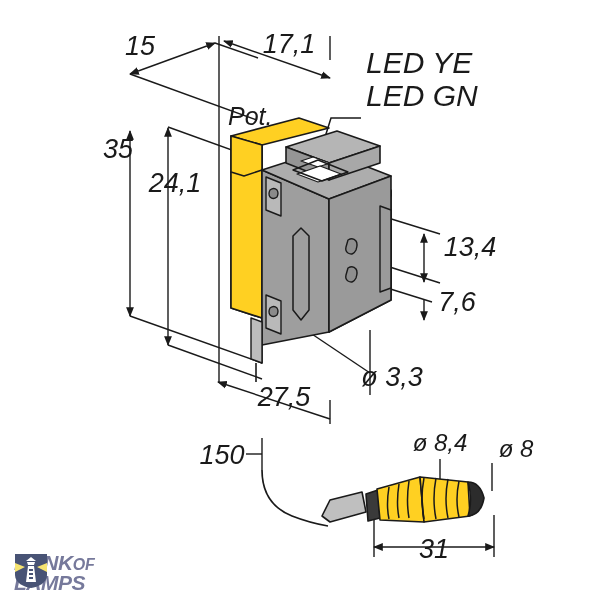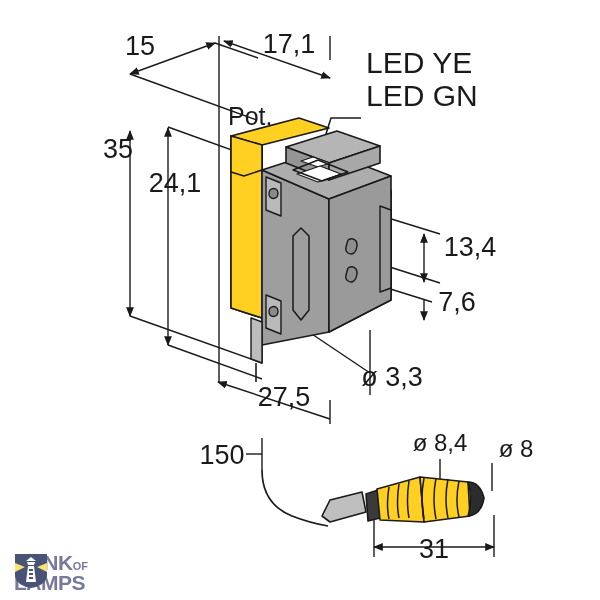--- a/index.html
+++ b/index.html
@@ -1,27 +1,27 @@
 <!DOCTYPE html>
 <html><head>
 <meta charset="utf-8">
 <style>
   html,body{margin:0;padding:0;background:#ffffff;}
   body{width:600px;height:600px;overflow:hidden;font-family:"Liberation Sans",sans-serif;}
-  #stage{position:relative;width:528px;height:600px;background:#fff;}
+  #stage{position:relative;width:528px;height:600px;background:#fff;font-style:italic;}
   #stage svg{position:absolute;left:0;top:0;}
   .dimtext{font-family:"Liberation Sans",sans-serif;fill:#1a1a1a;}
   .leadtext{font-family:"Liberation Sans",sans-serif;fill:#1a1a1a;}
   .wm{position:absolute;left:14px;bottom:8px;display:flex;align-items:center;gap:7px;opacity:.95;}
   .wm-mark{width:34px;height:36px;flex:0 0 auto;}
   .wm-txt{display:flex;flex-direction:column;line-height:.92;}
   .wm-l1,.wm-l2{font-family:"Liberation Sans",sans-serif;font-weight:bold;color:#6f7296;letter-spacing:-.5px;}
   .wm-l1{font-size:21px;}
   .wm-l2{font-size:21px;}
-  .wm-of{font-size:11px;letter-spacing:0;}
+  .wm-of{font-size:16px;letter-spacing:0;}
 </style>
 </head>
 <body>
 
 <div id="stage">
 
   <svg width="600" height="600" viewBox="0 0 600 600">
 
     <defs>
       <marker id="arrHead" viewBox="0 0 10 10" refX="9" refY="5" markerWidth="7" markerHeight="7" orient="auto-start-reverse">

